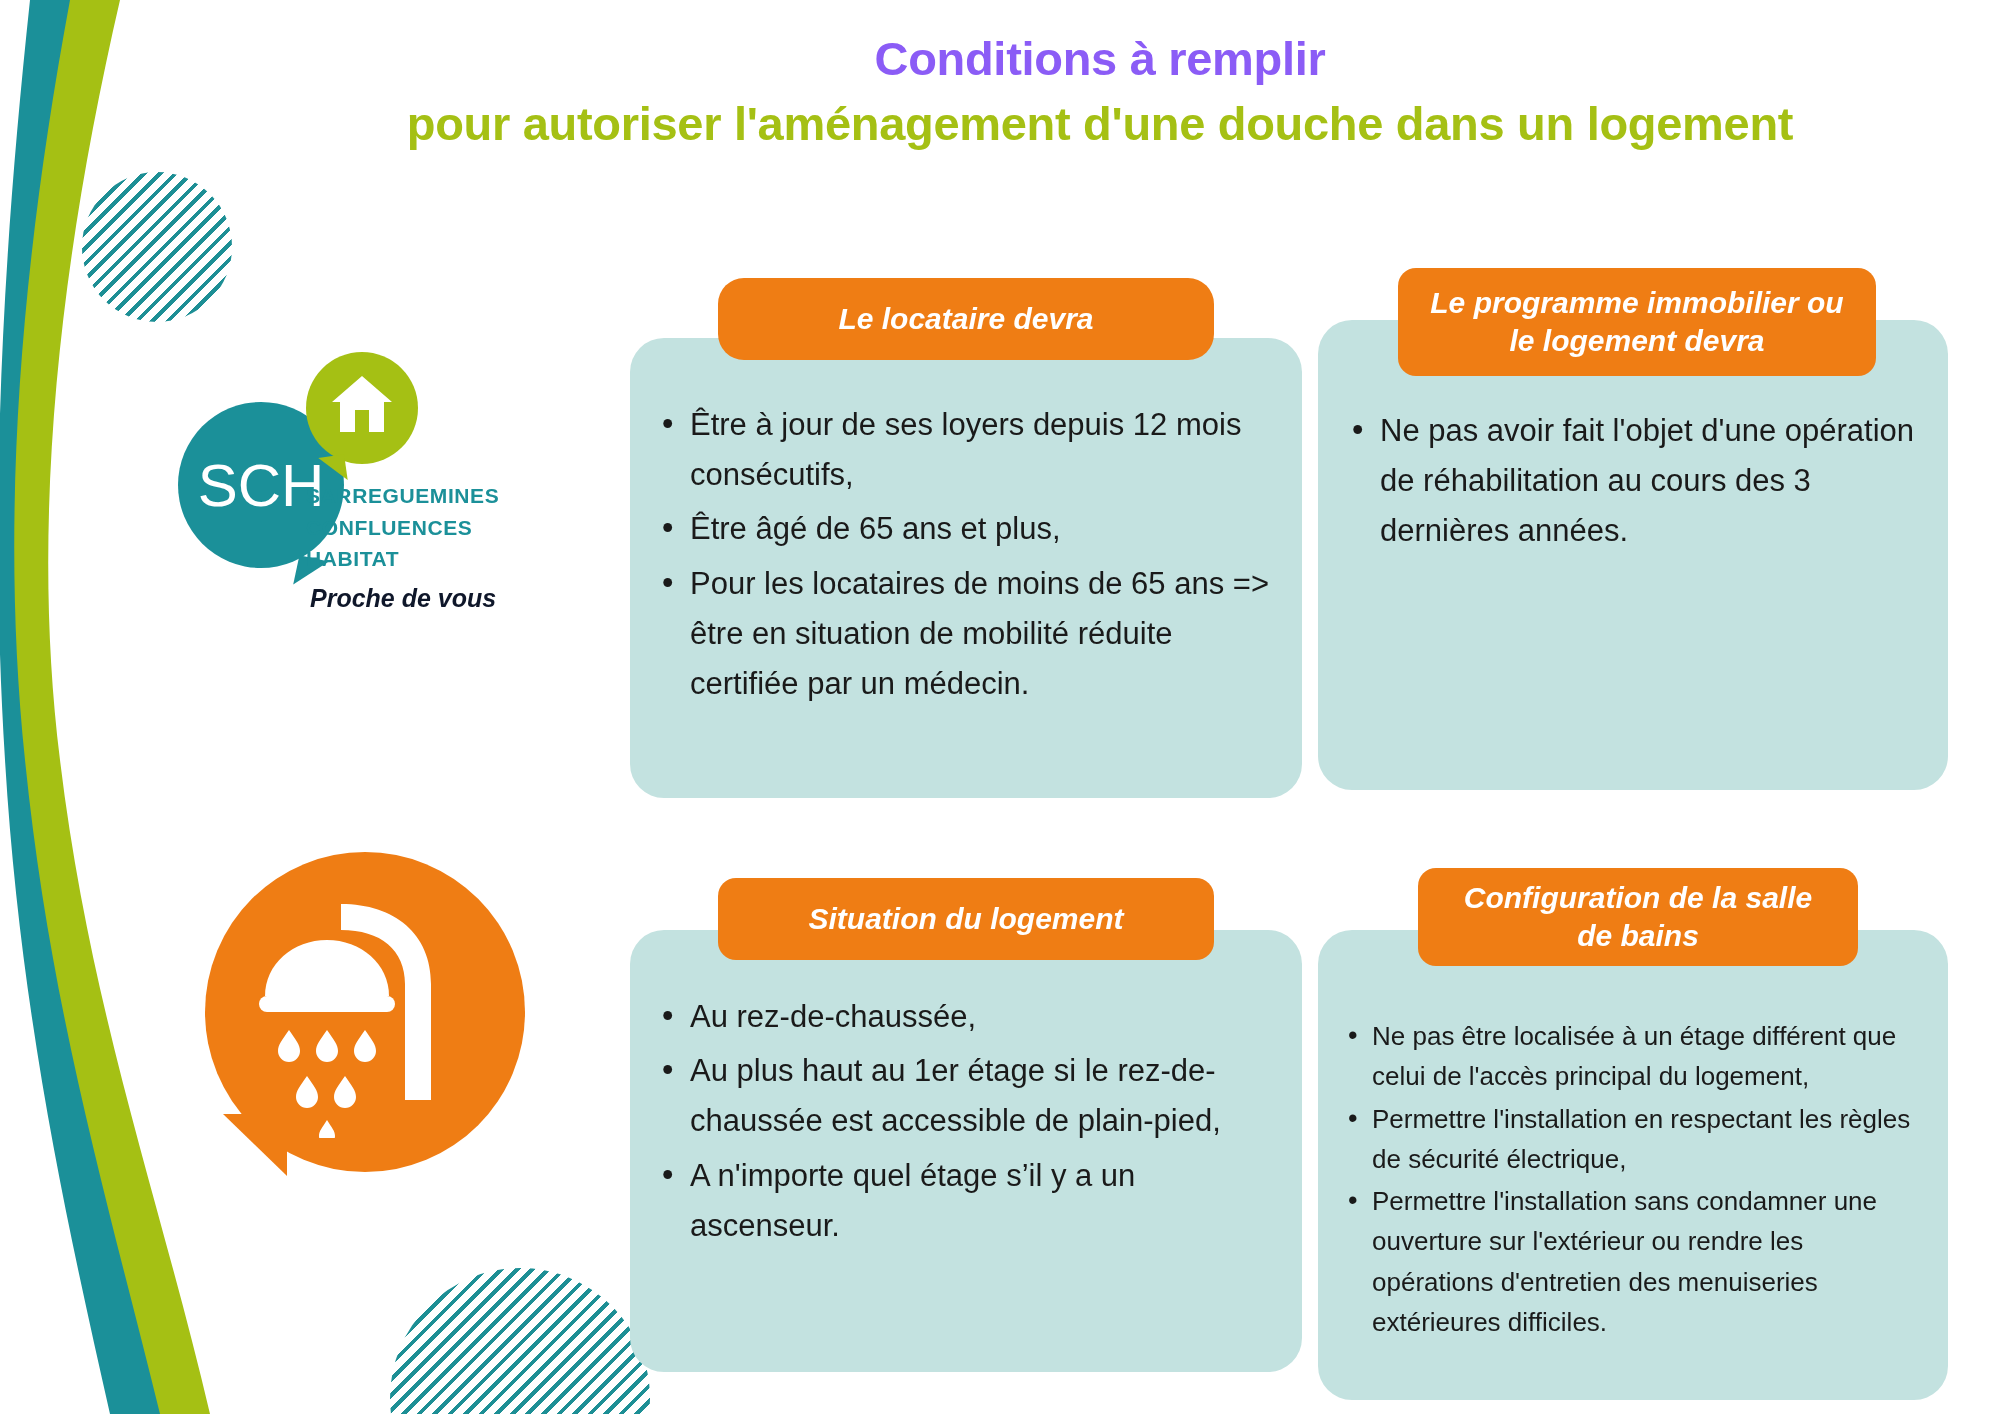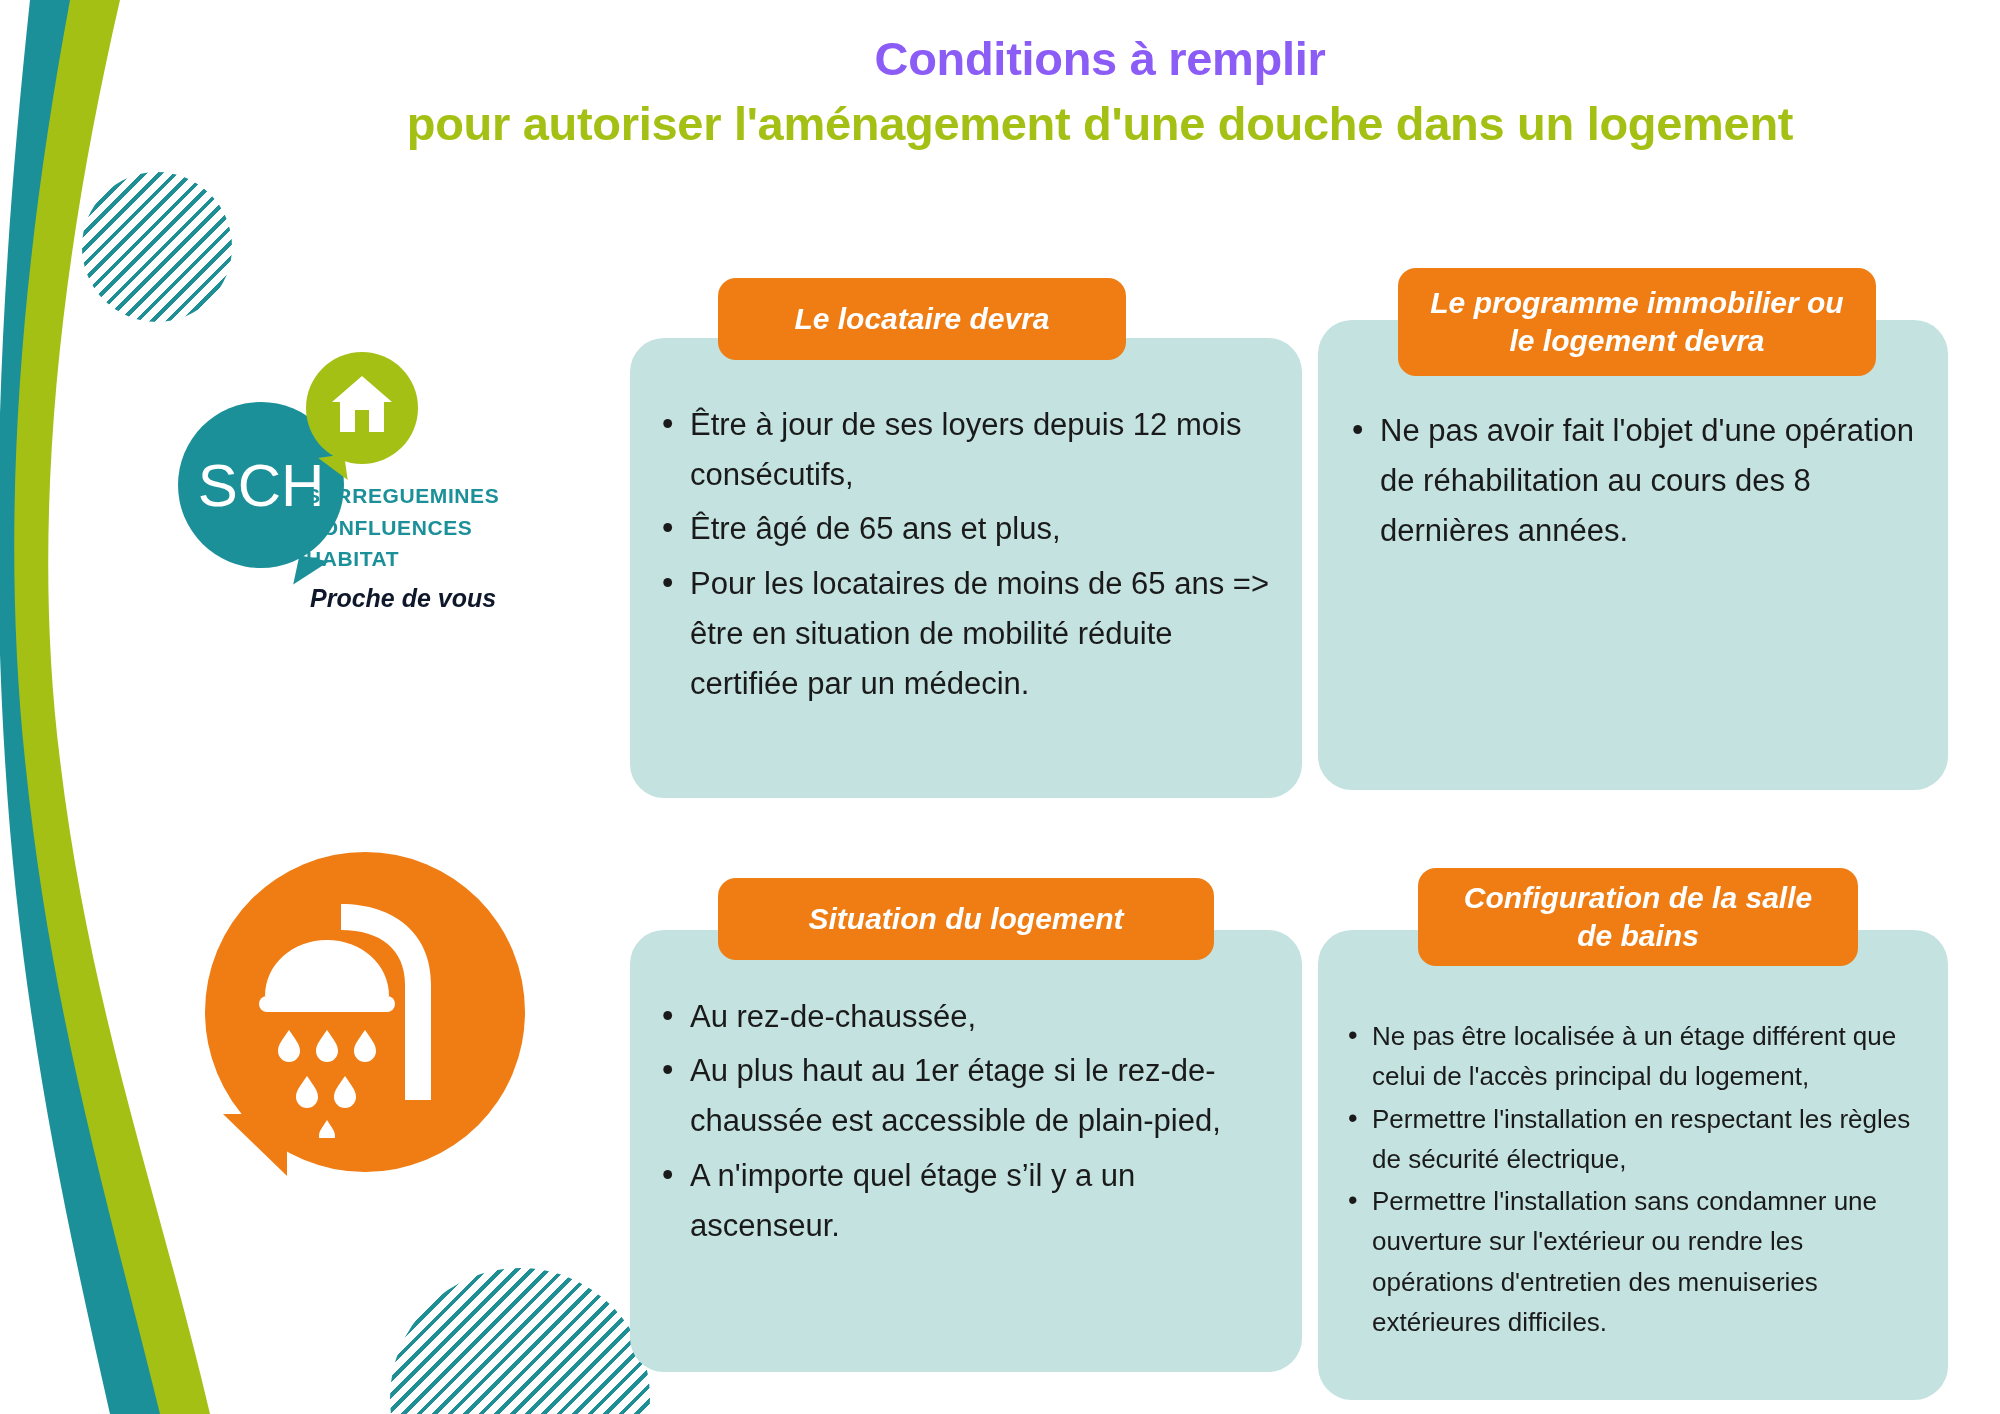--- a/index.html
+++ b/index.html
@@ -198,21 +198,21 @@
     position: absolute;
     left: 10px;
     top: -2px;
     font-size: 1.05em;
     line-height: inherit;
     color: #1a1a1a;
   }
 
   
   #card-locataire { left: 630px; top: 338px; width: 672px; height: 460px; }
-  #title-locataire { left: 718px; top: 278px; width: 408px; height: 82px; }
+  #title-locataire { left: 718px; top: 278px; width: 496px; height: 82px; border-radius: 26px; }
   #card-locataire ul {
     position: absolute;
     left: 22px; top: 62px; right: 20px;
     font-size: 31px;
     line-height: 1.62;
   }
 
   
   #card-programme { left: 1318px; top: 320px; width: 630px; height: 470px; }
   #title-programme { left: 1398px; top: 268px; width: 478px; height: 108px; }
@@ -312,21 +312,21 @@
   <ul>
     <li>Être à jour de ses loyers depuis 12 mois consécutifs,</li>
     <li>Être âgé de 65 ans et plus,</li>
     <li>Pour les locataires de moins de 65 ans =&gt; être en situation de mobilité réduite certifiée par un médecin.</li>
   </ul>
 </div>
 <div class="card-title" id="title-locataire">Le locataire devra</div>
 
 <div class="card" id="card-programme">
   <ul>
-    <li>Ne pas avoir fait l'objet d'une opération de réhabilitation au cours des 8 dernières années.</li>
+    <li>Ne pas avoir fait l'objet d'une opération de réhabilitation au cours des 3 dernières années.</li>
   </ul>
 </div>
 <div class="card-title" id="title-programme">Le programme immobilier ou le logement devra</div>
 
 <div class="card" id="card-situation">
   <ul>
     <li>Au rez-de-chaussée,</li>
     <li>Au plus haut au 1er étage si le rez-de-chaussée est accessible de plain-pied,</li>
     <li>A n'importe quel étage s’il y a un ascenseur.</li>
   </ul>

